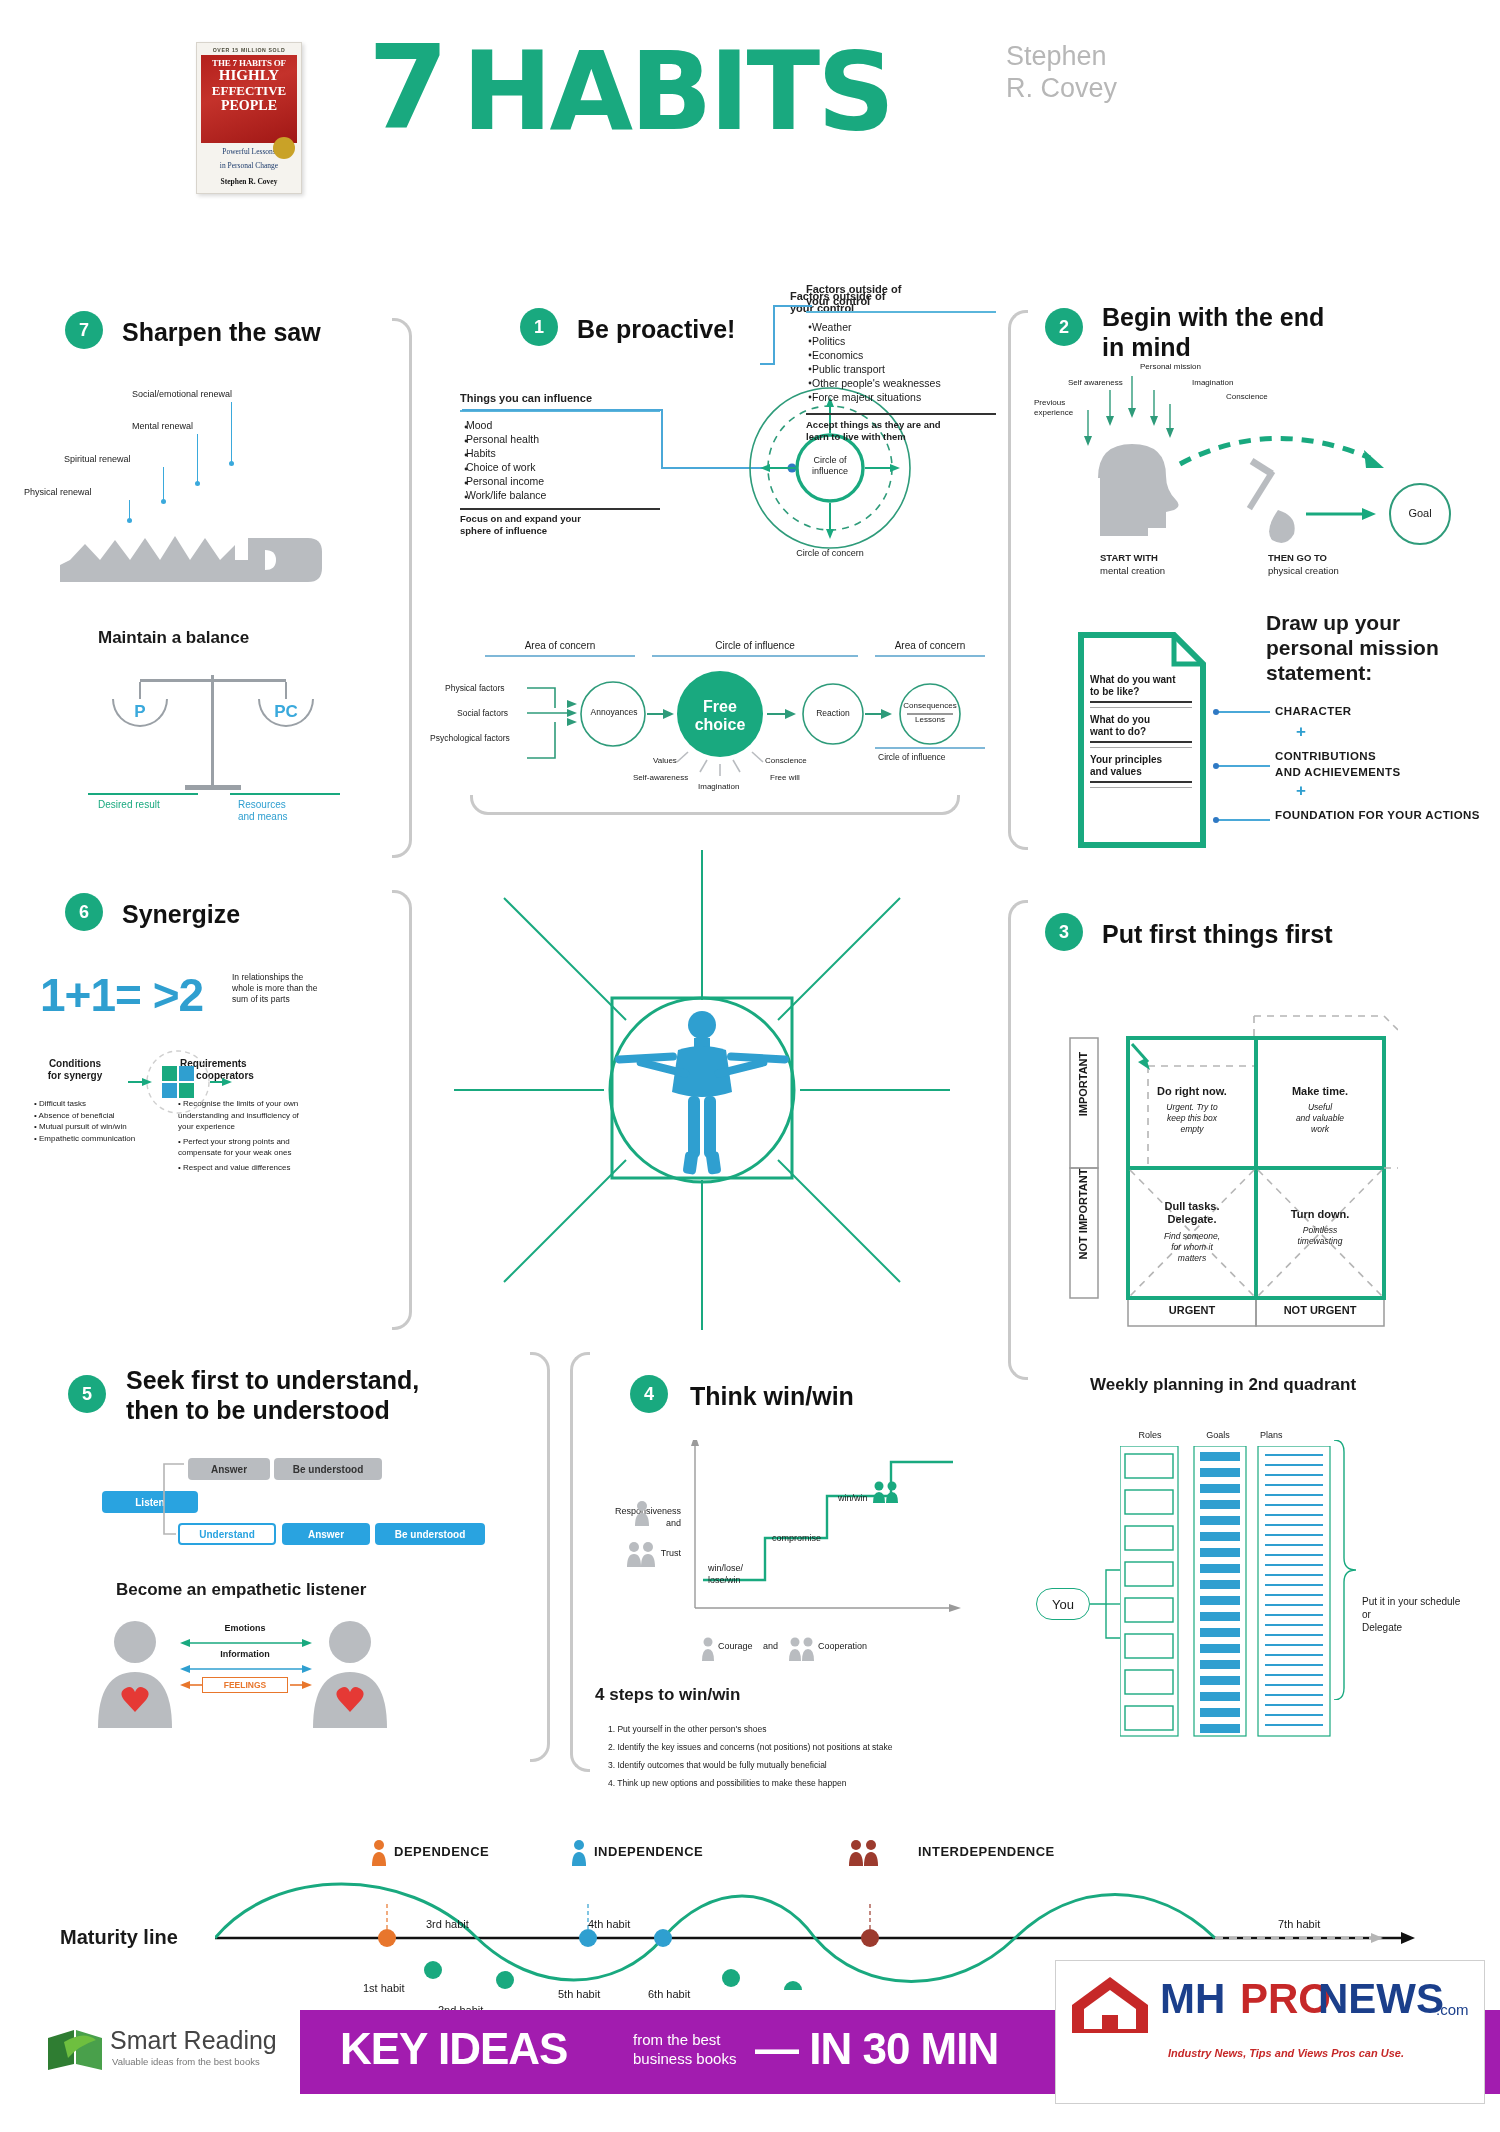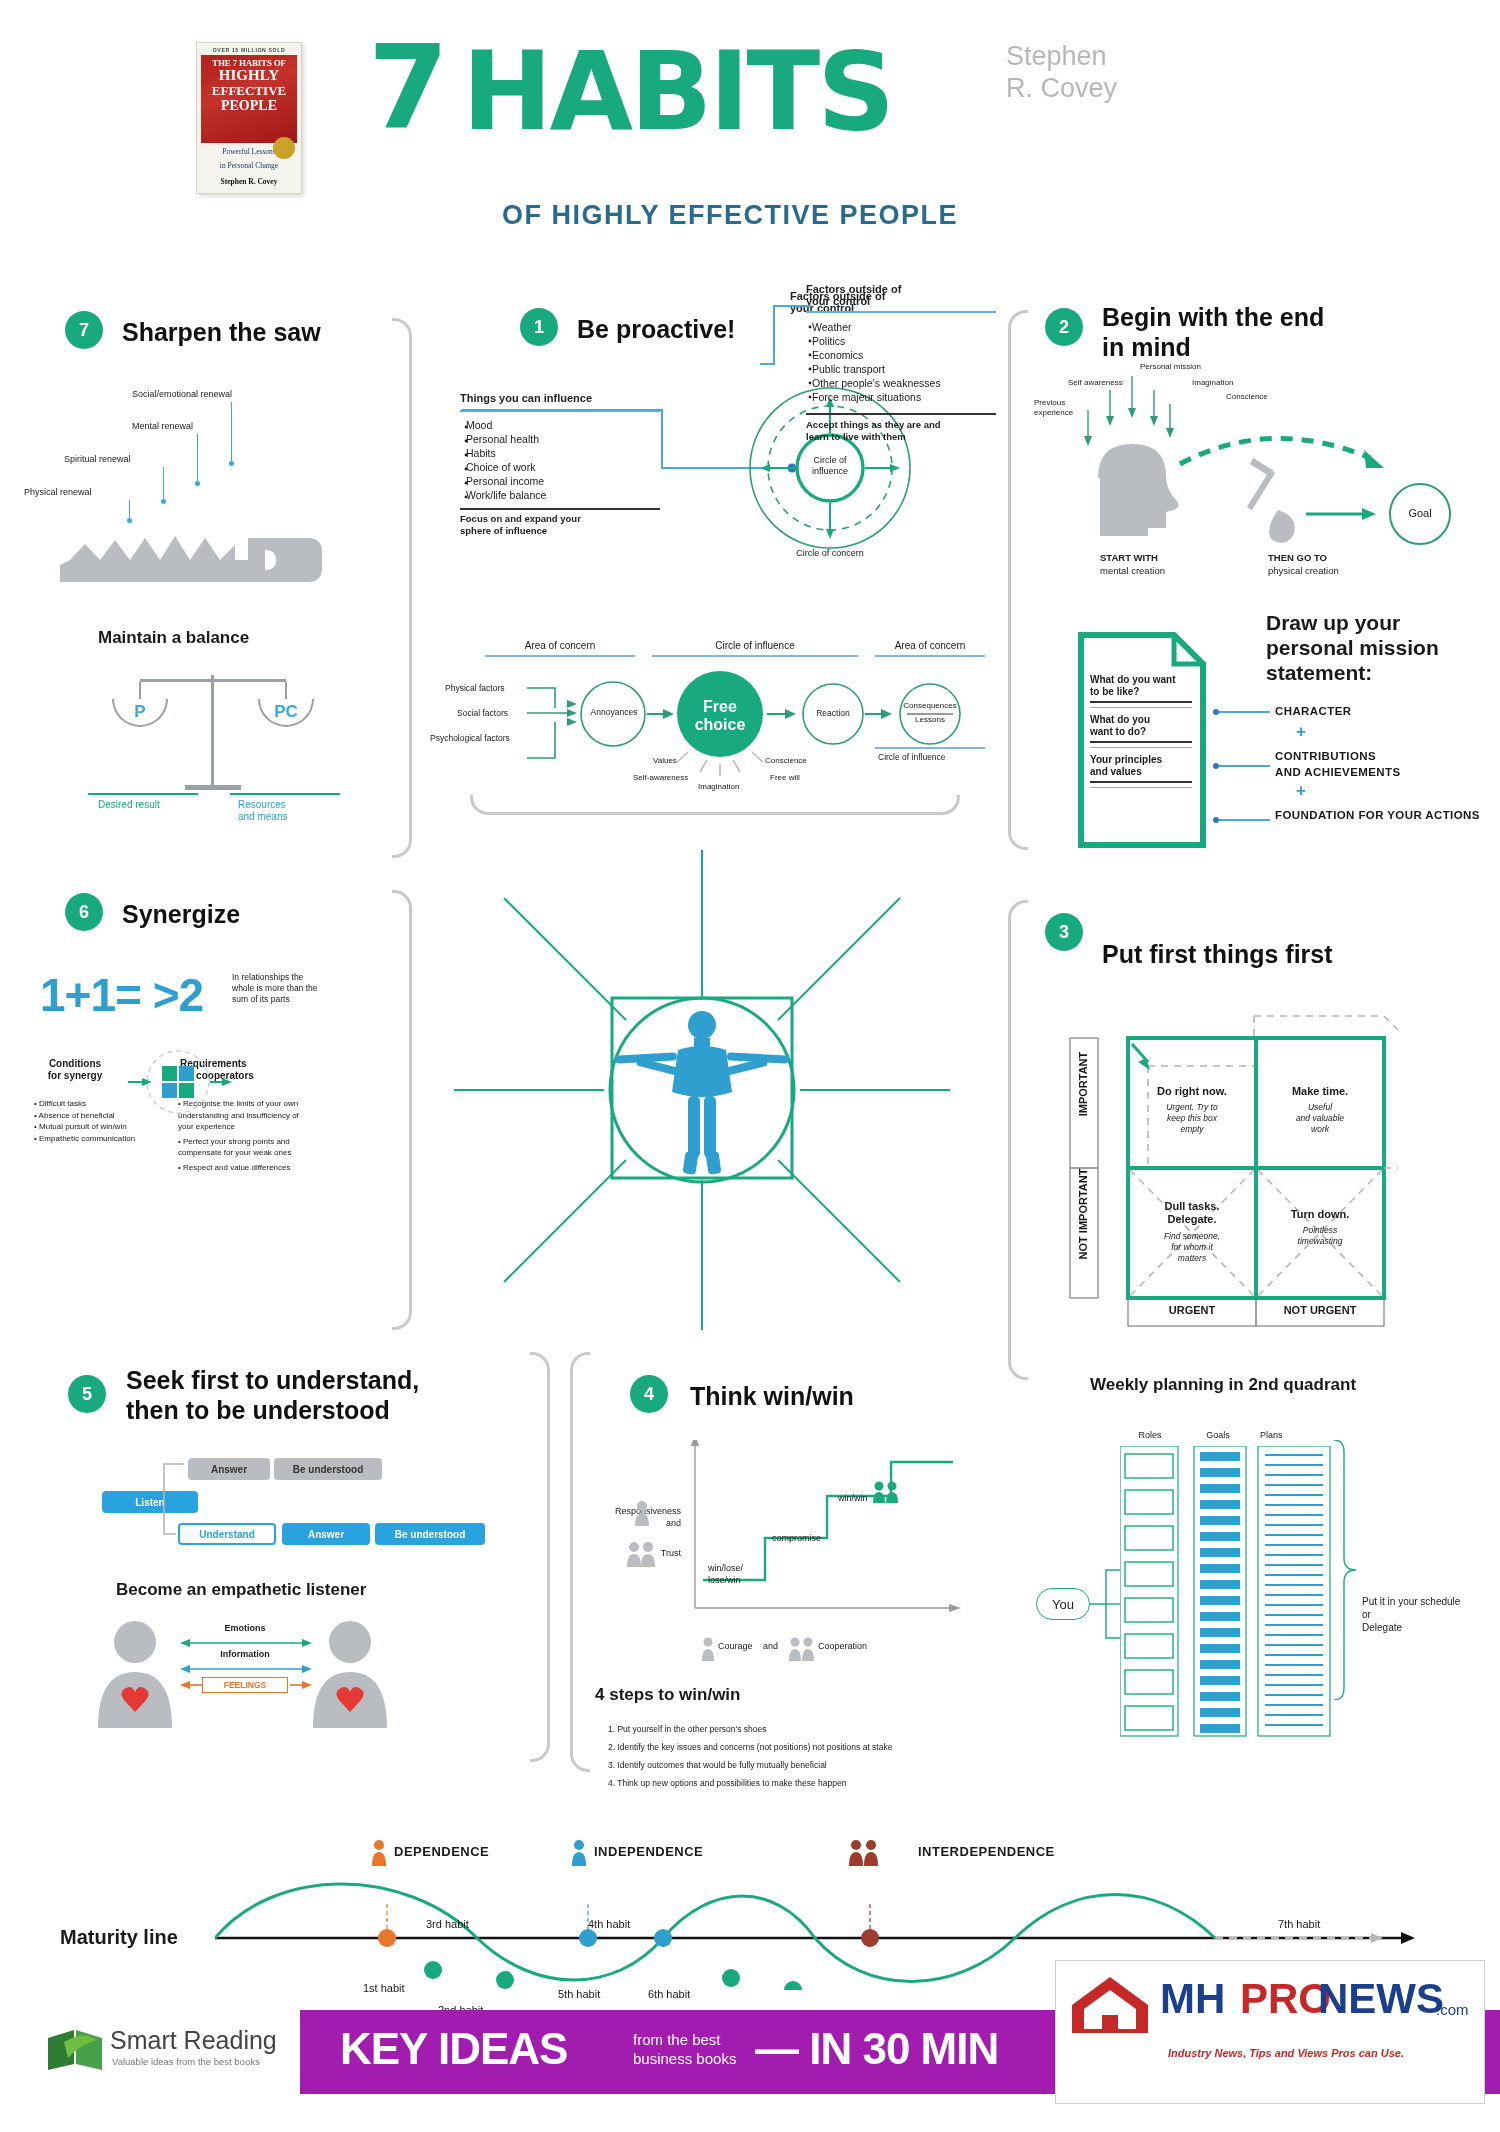--- a/index.html
+++ b/index.html
@@ -136,21 +136,20 @@
       <div class="bc-l4">PEOPLE</div>
     </div>
     <div class="bc-sub">Powerful Lessons</div>
     <div class="bc-sub">in Personal Change</div>
     <div class="bc-auth">Stephen R. Covey</div>
     <div class="bc-seal"></div>
   </div>
 
   <div class="abs" id="title-7">7</div>
   <div class="abs" id="title-habits">HABITS</div>
-  <div class="abs" id="title-sub">OF HIGHLY EFFECTIVE PEOPLE</div>
   <div class="abs" id="author">
     <div>Stephen</div>
     <div>R. Covey</div>
   </div>
 </div>
 
 <div class="abs" style="left:60px; top:305px; width:370px; height:560px;">
 
   <div class="abs sec-num" style="left:5px; top:6px;">7</div>
   <div class="abs sec-title" style="left:62px; top:12px;">Sharpen the saw</div>
@@ -531,21 +530,21 @@
     <rect x="274" y="234" width="54" height="8" rx="4" transform="rotate(-14 301 238)"></rect>
     <rect x="244" y="322" width="13" height="22" rx="4" transform="rotate(8 250 333)"></rect>
     <rect x="267" y="322" width="13" height="22" rx="4" transform="rotate(-8 273 333)"></rect>
   </g>
 </svg>
 
 <div class="abs brace-l" style="left:1008px; top:900px; width:20px; height:480px;"></div>
 
 <div class="abs" style="left:1040px; top:910px; width:440px;">
   <div class="abs sec-num" style="left:5px; top:3px;">3</div>
-  <div class="abs sec-title" style="left:62px; top:9px;margin-top:20px;">Put first things first</div>
+  <div class="abs sec-title" style="left:62px; top:9px;">Put first things first</div>
 </div>
 
 <div class="abs" style="left:1068px; top:1000px; width:330px; height:330px;">
   <svg width="330" height="330" style="position:absolute; left:0; top:0;">
 
     <rect x="2" y="38" width="28" height="130" fill="none" stroke="#9a9a9a" stroke-width="1.5"></rect>
     <rect x="2" y="168" width="28" height="130" fill="none" stroke="#9a9a9a" stroke-width="1.5"></rect>
     <rect x="60" y="298" width="128" height="28" fill="none" stroke="#9a9a9a" stroke-width="1.5"></rect>
     <rect x="188" y="298" width="128" height="28" fill="none" stroke="#9a9a9a" stroke-width="1.5"></rect>
 

